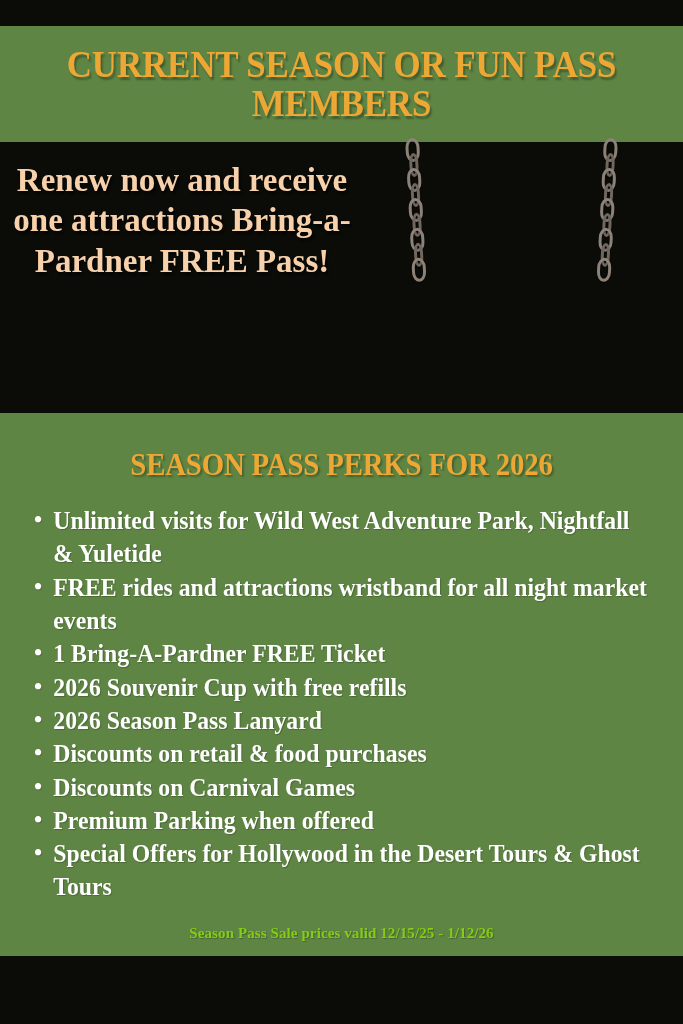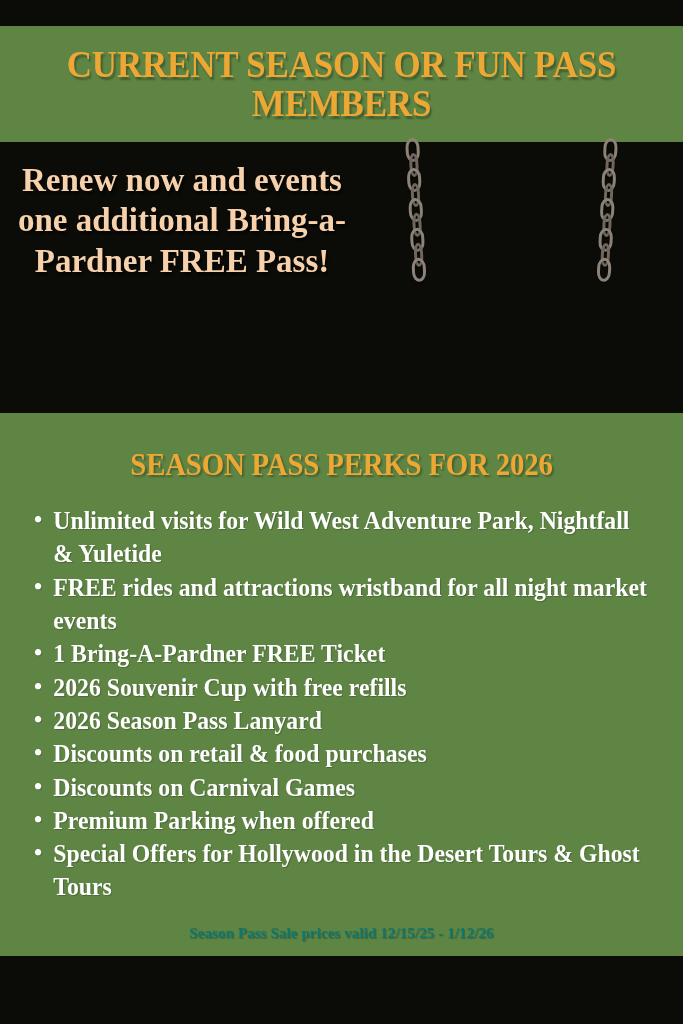--- a/index.html
+++ b/index.html
@@ -170,42 +170,42 @@
   .perks-list li::before{
     content:"\2022";
     position:absolute; left:4px; top:-1px;
     font-size:24px;
     color:#ffffff;
   }
 
   .footnote{
     position:absolute; left:0; top:925px; width:683px;
     text-align:center;
-    color:#0f766e;
+    color:#84cc16;
     font-family:"Liberation Serif", serif;
     font-weight:bold;
     font-size:15px;
     letter-spacing:0.1px;
     text-shadow:1px 1px 1px rgba(0,0,0,0.25);
   }
 </style>
 </head>
 <body>
 
 <div class="poster">
 
   <div class="band-black-top"></div>
   <div class="band-green-header"></div>
   <div class="band-black-mid"></div>
   <div class="band-green-main"></div>
   <div class="band-black-bottom"></div>
 
   <h1 class="header-title">CURRENT SEASON OR FUN PASS MEMBERS</h1>
 
-  <div class="renew-text">Renew now and events one additional Bring-a-Pardner FREE Pass!</div>
+  <div class="renew-text">Renew now and receive one attractions Bring-a-Pardner FREE Pass!</div>
 
   <div class="chain chain-left" id="chain-left">
       <div class="link" style="top: 0px;"></div>
       <div class="link alt" style="top: 15px;"></div>
       <div class="link" style="top: 30px;"></div>
       <div class="link alt" style="top: 45px;"></div>
       <div class="link" style="top: 60px;"></div>
       <div class="link alt" style="top: 75px;"></div>
       <div class="link" style="top: 90px;"></div>
       <div class="link alt" style="top: 105px;"></div>

